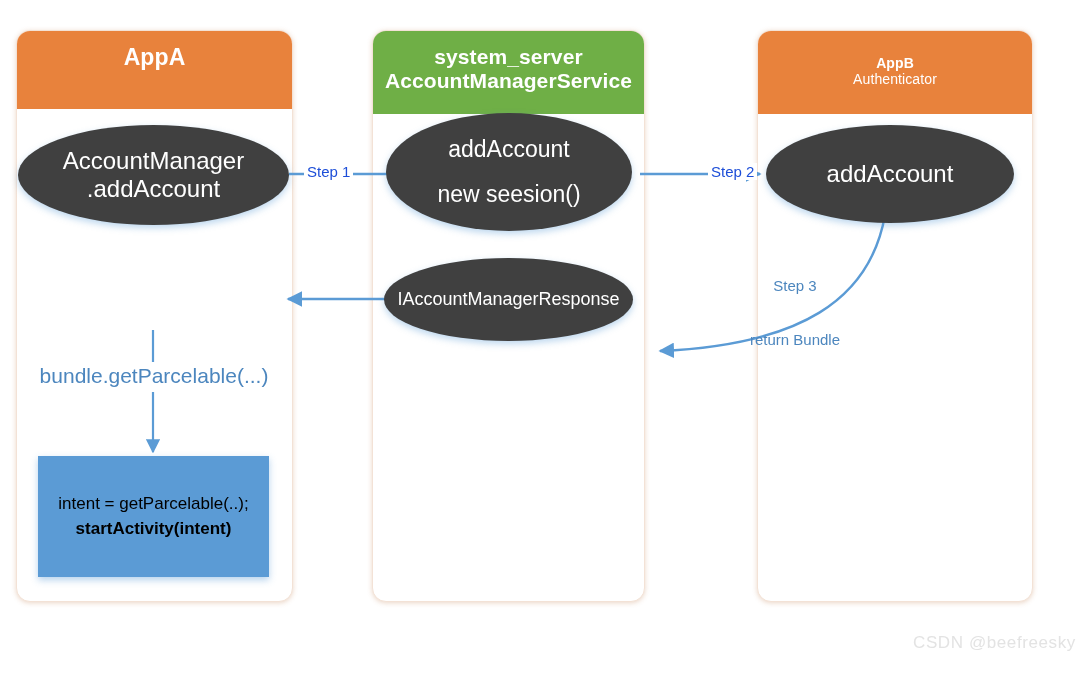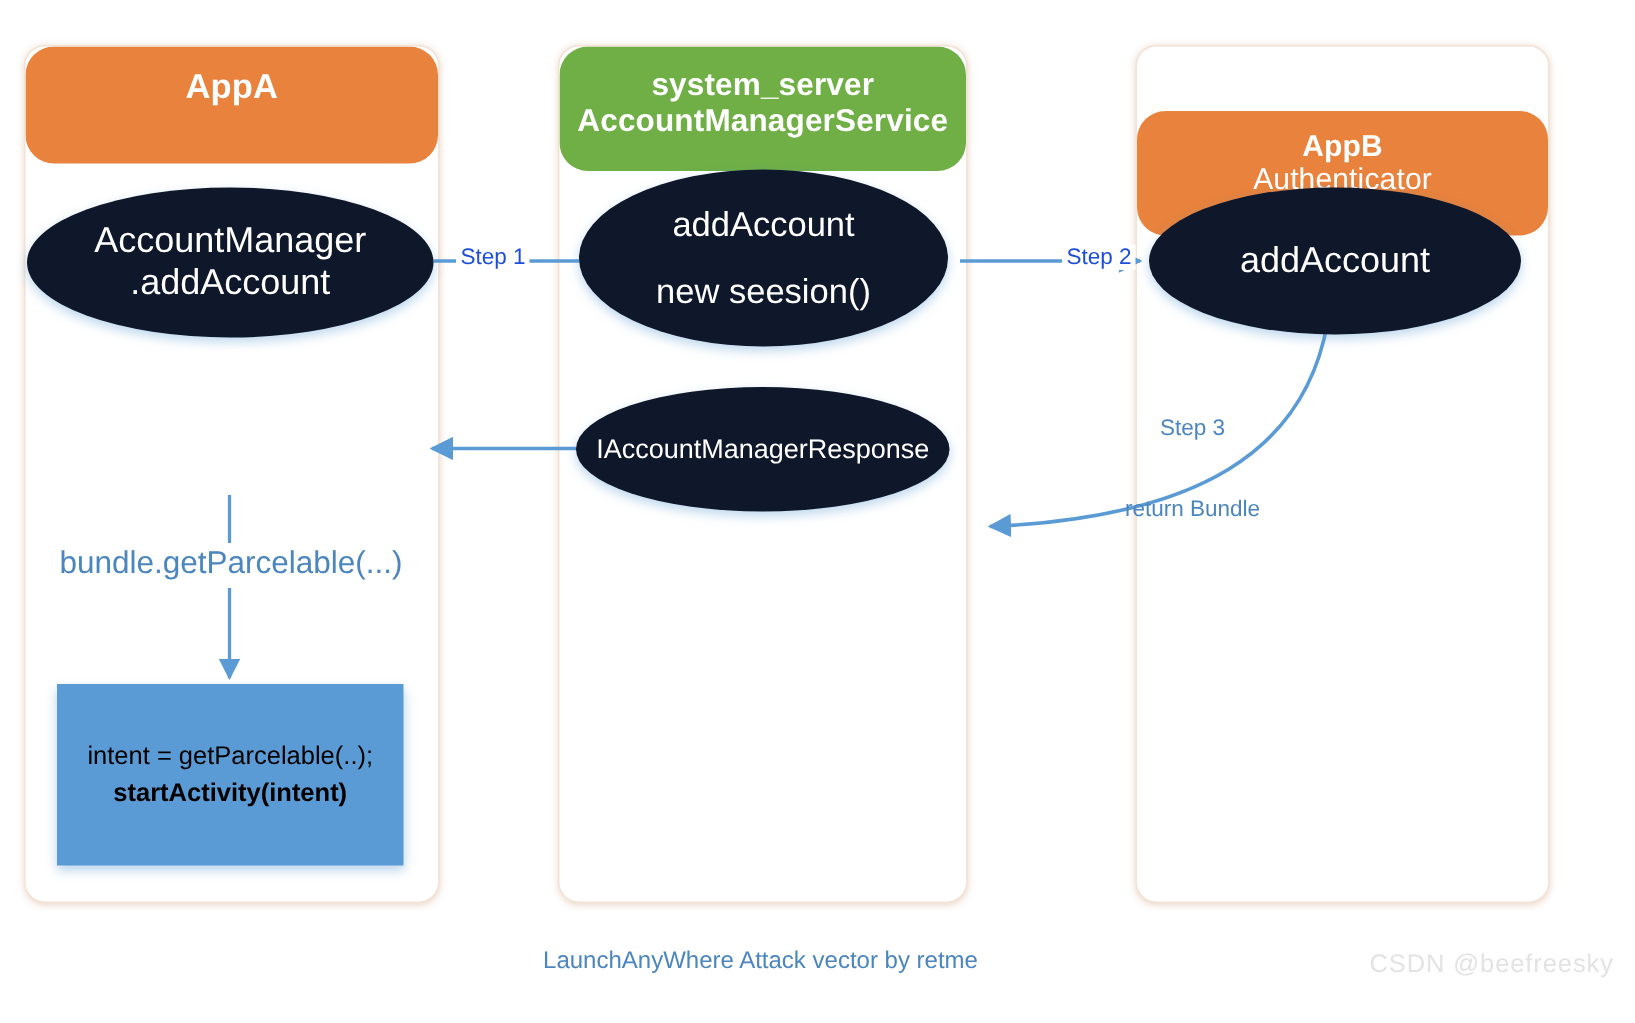--- a/index.html
+++ b/index.html
@@ -33,32 +33,31 @@
     box-sizing: border-box;
   }
   .card-header {
     box-sizing: border-box;
     width: 100%;
     color: #ffffff;
     font-weight: bold;
     text-align: center;
     line-height: 1.12;
     letter-spacing: .1px;
-    border-radius: 19px;
   }
   .card-header .h-sub {
     font-weight: normal;
   }
   .hdr-orange { background: #E8823C; }
   .hdr-green  { background: #6FAF46; }
 
   
   .ellipse {
     position: absolute;
-    background: #0f172a;
+    background: #404040;
     border-radius: 50%;
     color: #ffffff;
     display: flex;
     flex-direction: column;
     align-items: center;
     justify-content: center;
     text-align: left;
     box-shadow: 0 3px 7px rgba(91,155,213,0.40);
     box-sizing: border-box;
     line-height: 1.18;
@@ -132,21 +131,21 @@
   </div>
 
   <div class="card" style="left:372px; top:30px; width:273px; height:572px;">
     <div class="card-header hdr-green" style="height:83px; padding-top:14px; font-size:21px;">
       <div>system_server</div>
       <div>AccountManagerService</div>
     </div>
   </div>
 
   <div class="card" style="left:757px; top:30px; width:276px; height:572px;">
-    <div class="card-header hdr-orange" style="height:83px; padding-top:13px; font-size:20px;margin-top:43px;">
+    <div class="card-header hdr-orange" style="height:83px; padding-top:25px; font-size:14px;">
       <div>AppB</div>
       <div class="h-sub">Authenticator</div>
     </div>
   </div>
 
   <svg class="arrows" viewBox="0 0 1090 682" xmlns="http://www.w3.org/2000/svg">
     <defs>
       <marker id="arrowRight" viewBox="0 0 10 10" refX="9" refY="5" markerWidth="6" markerHeight="6" orient="auto-start-reverse">
         <path d="M 0 0 L 10 5 L 0 10 z" fill="#5B9BD5"></path>
       </marker>
@@ -196,17 +195,16 @@
 
   <div class="step-label" style="left:304px; top:163px; font-size:15px;">Step 1</div>
 
   <div class="step-label" style="left:676px; top:163px; font-size:15px;margin-left:32px;">Step 2</div>
 
   <div class="label" style="left:715px; top:240px; width:160px; font-size:15px;">
     <div>Step 3</div>
     <div>return Bundle</div>
   </div>
 
-  <div class="caption" style="left:0px; top:632px; width:1014px; font-size:16px;">LaunchAnyWhere Attack vector by retme</div>
 
   <div class="watermark" style="left:913px; top:633px; font-size:17px;">CSDN @beefreesky</div>
 
 </div>
 
 </body></html>

